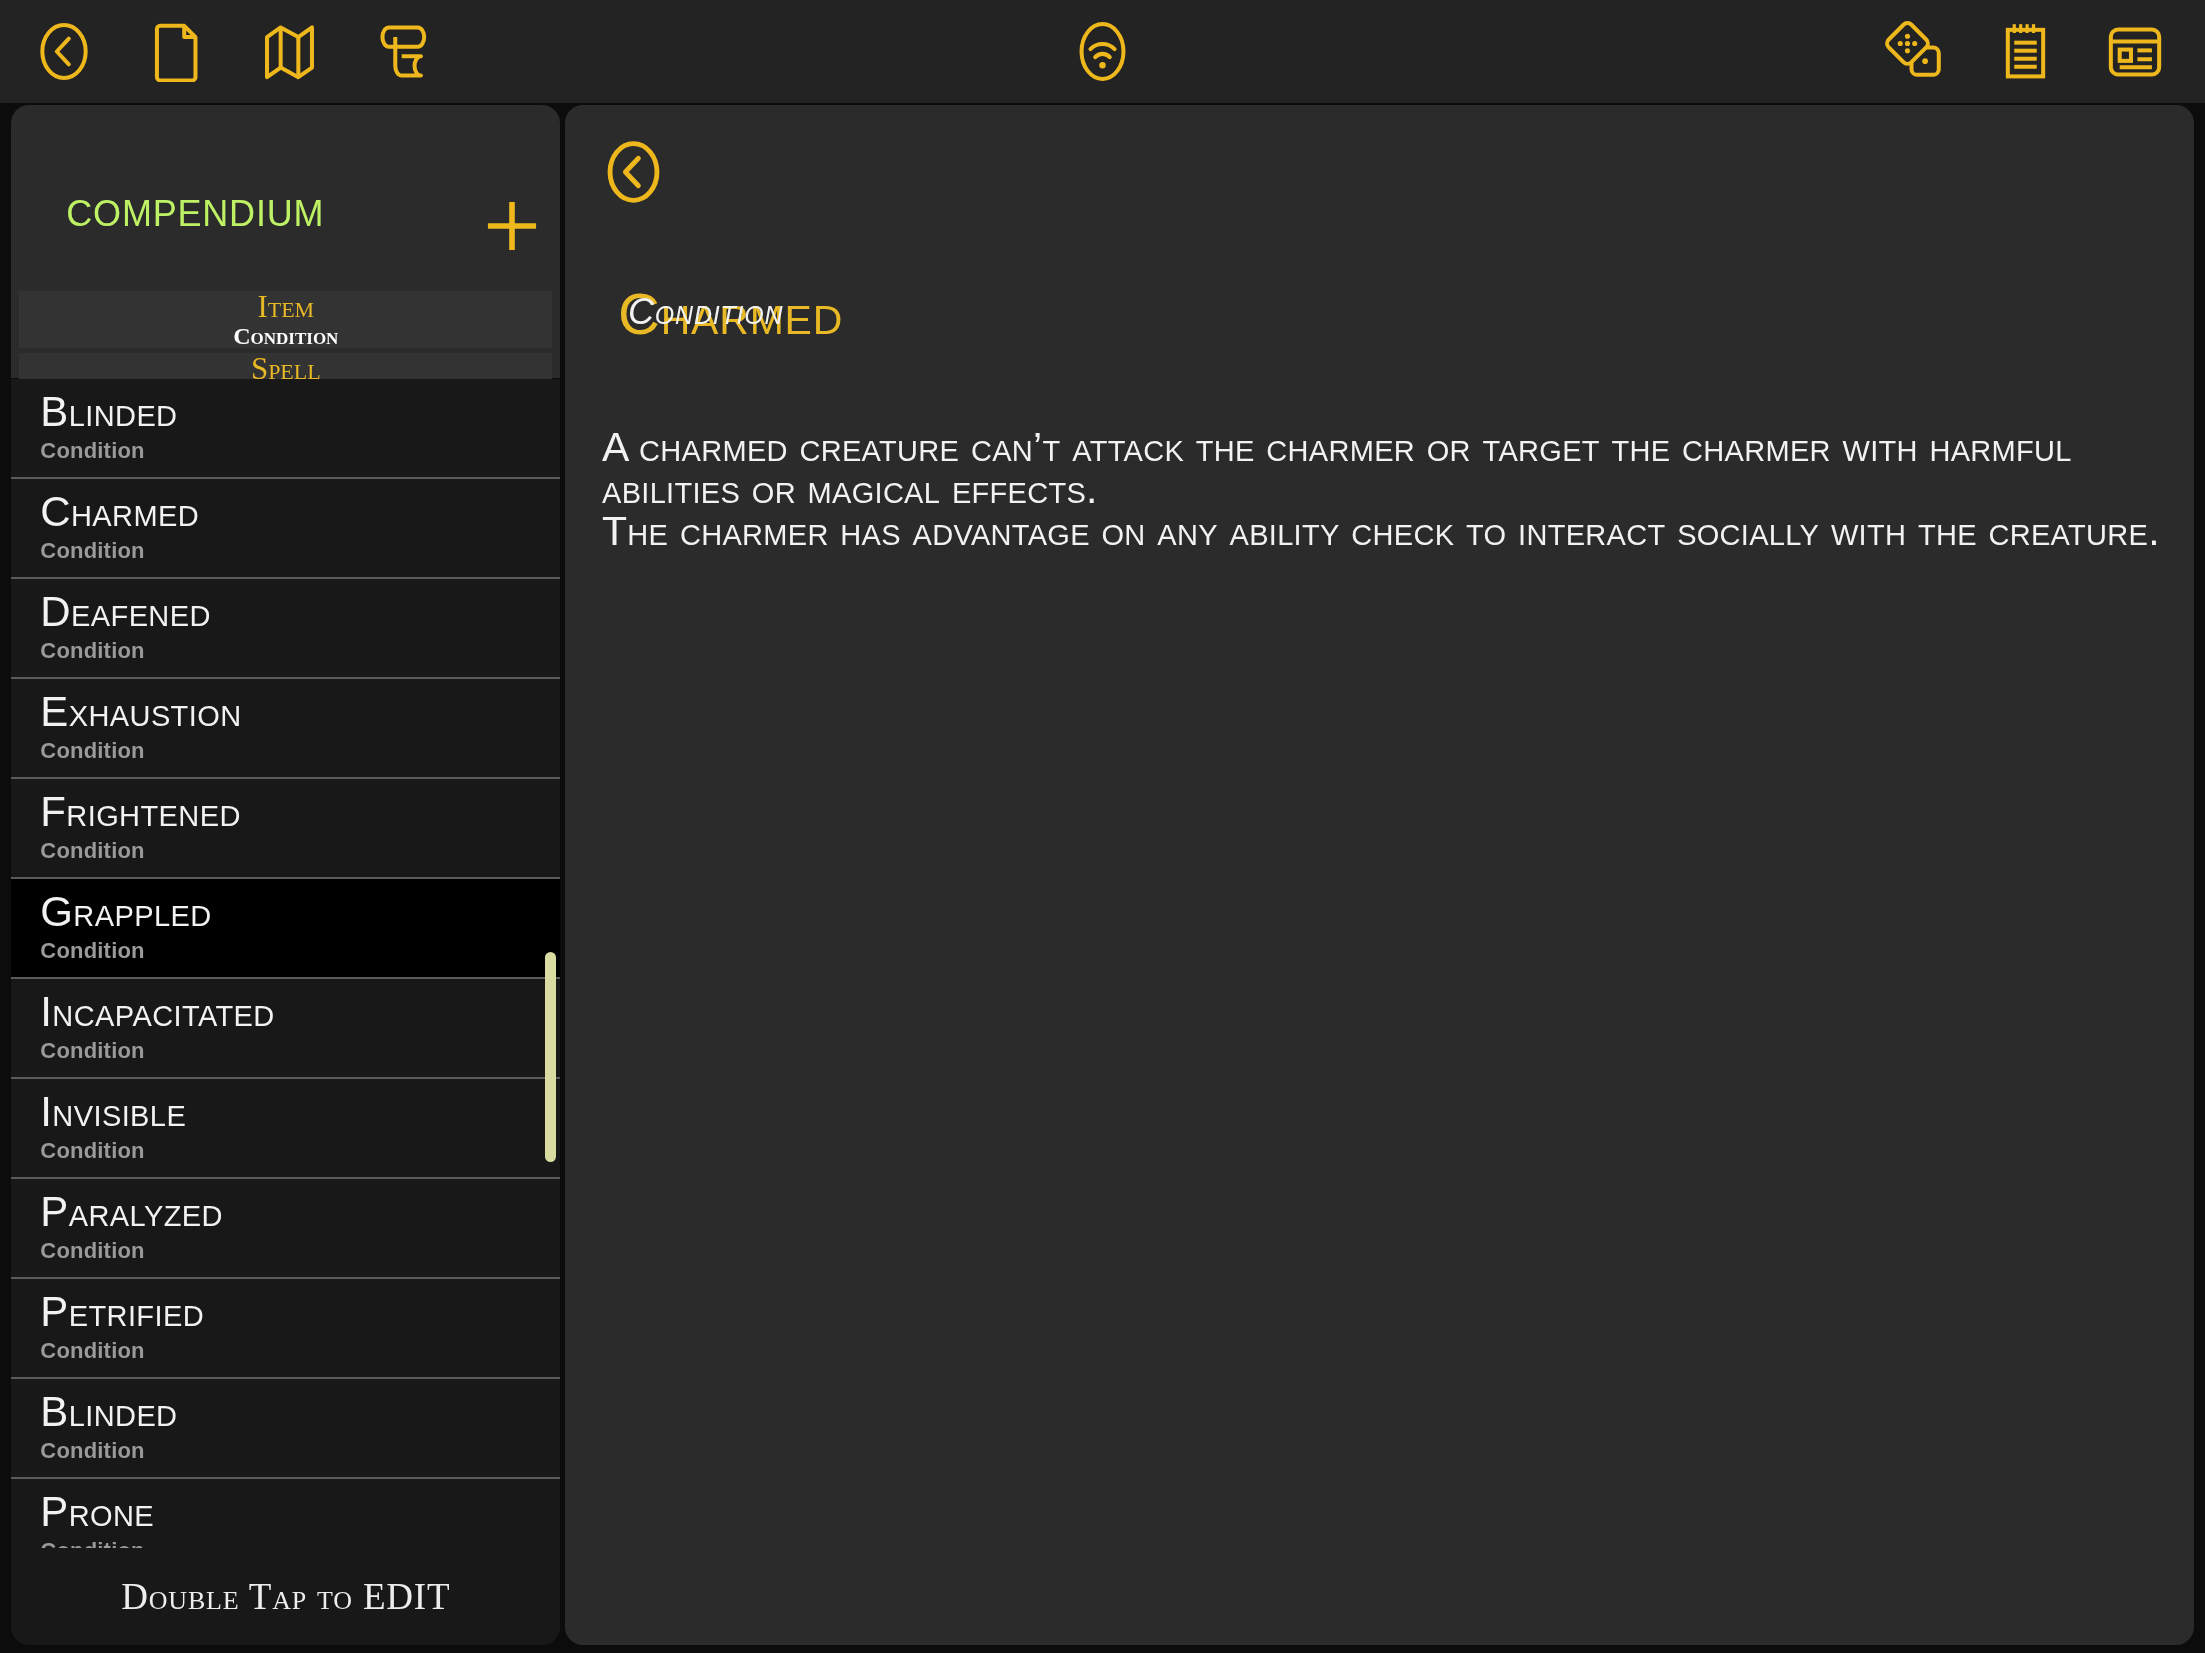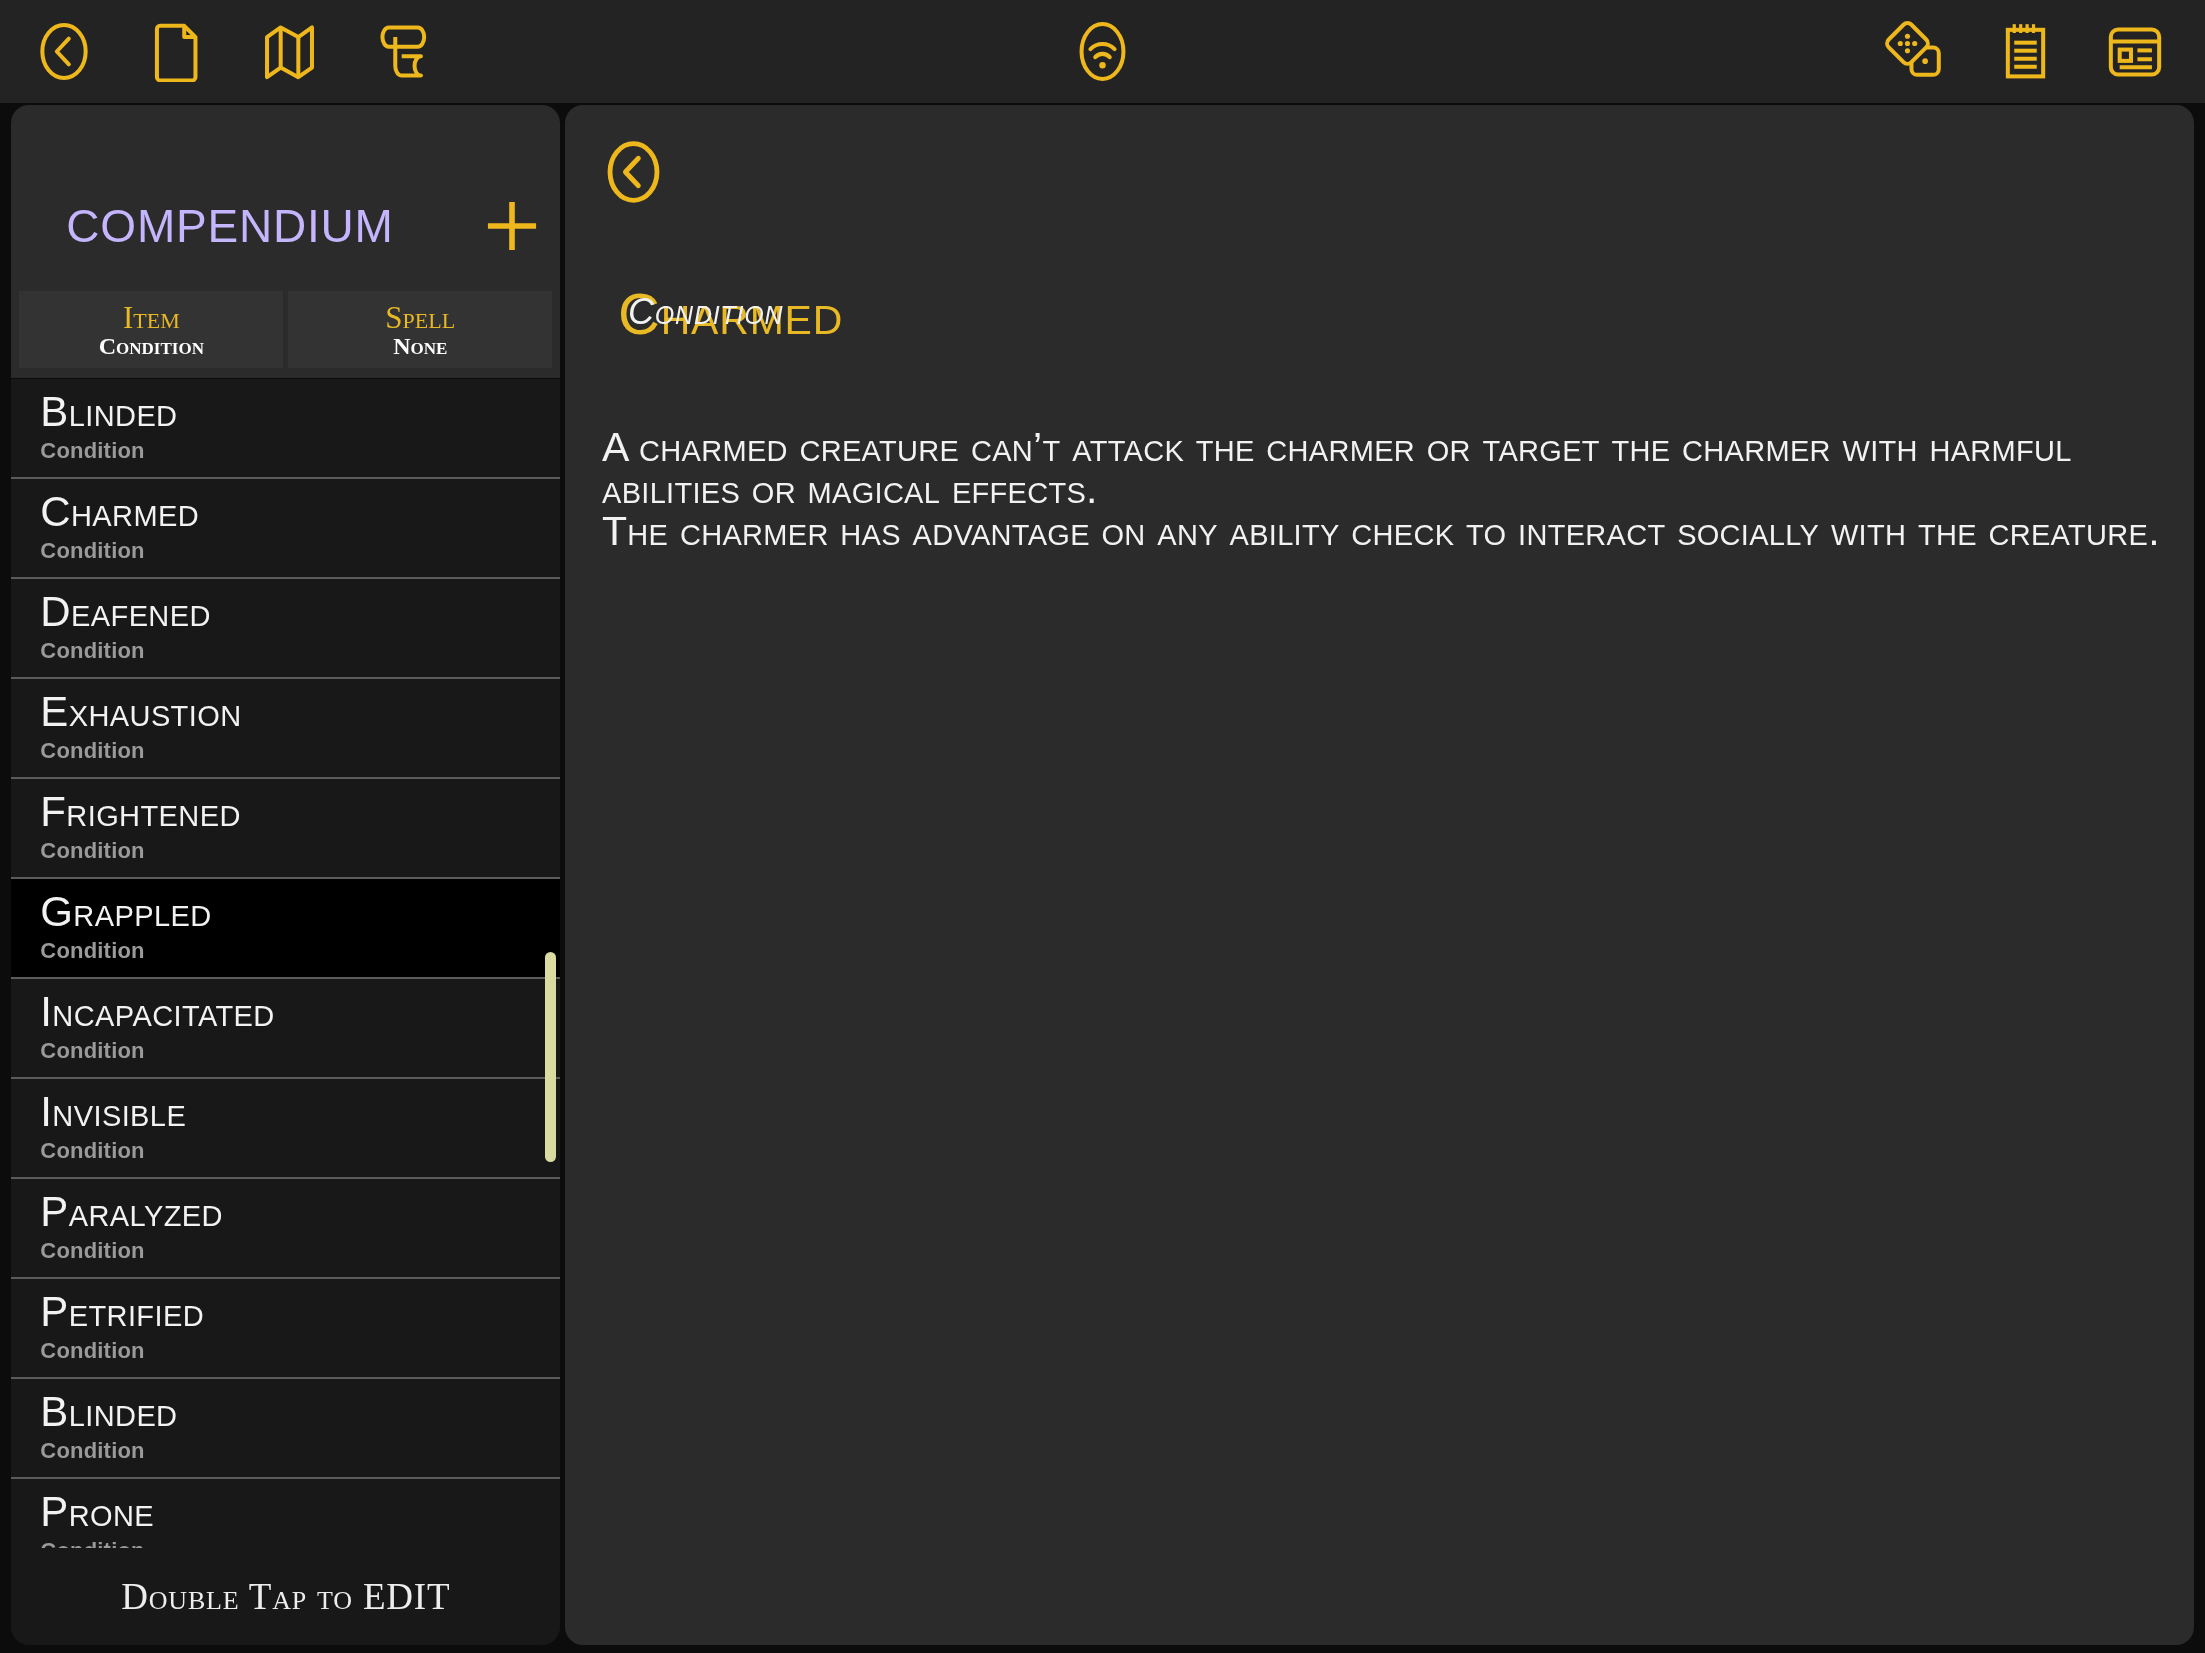--- a/index.html
+++ b/index.html
@@ -33,23 +33,23 @@
     position: absolute; left: 11.3px; top: 105px;
     width: 549px; height: 1540px;
   }
   #sidebar-head {
     position: relative;
     width: 549px; height: 273px;
     background: #2b2b2b;
     border-radius: 18px 18px 0 0;
   }
   #compendium-title {
-    position: absolute; left: 55px; top: 121px;
+    position: absolute; left: 55px; top: 109px;
     transform: translateY(-50%);
-    font-size: 46px; color: #c4b5fd;
+    font-size: 36px; color: #bef264;
     font-family: "Liberation Sans Narrow", "Liberation Sans", sans-serif;
     letter-spacing: 0.8px; font-weight: 300;
     font-stretch: condensed;
     white-space: nowrap;
   }
   #add-button {
     position: absolute; right: 48px; top: 121px;
     transform: translate(50%, -50%);
     width: 73px; height: 73px;
     display: flex; align-items: center; justify-content: center;
@@ -66,21 +66,21 @@
     font-weight: bold;
     font-size: 39px;
     color: #8a8a8a;
     letter-spacing: 0.8px;
   }
   #search-field::placeholder { color: #8a8a8a; }
 
   #filter-row {
     position: absolute; left: 8px; bottom: 9.7px;
     width: 533px; height: 77px;
-    display: flex; gap: 4.8px;
+    display: flex; gap: 4.8px; flex-direction: column;
   }
   .filter-btn {
     flex: 1;
     background: #333333;
     display: flex; flex-direction: column;
     align-items: center; justify-content: center;
     gap: 1.6px;
     cursor: pointer;
   }
   .filter-kind {

